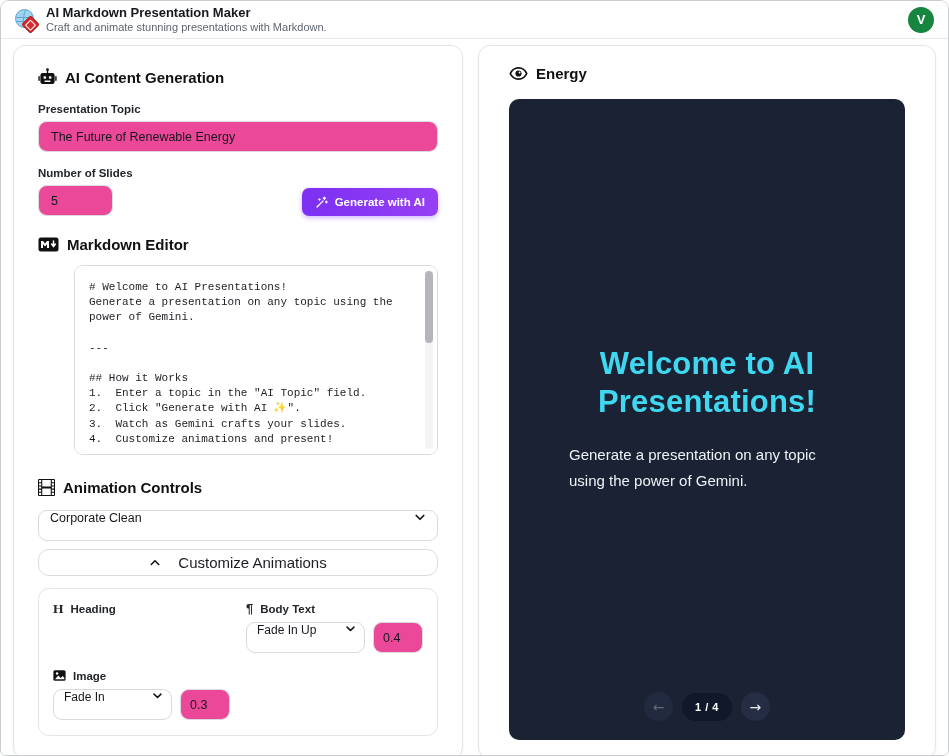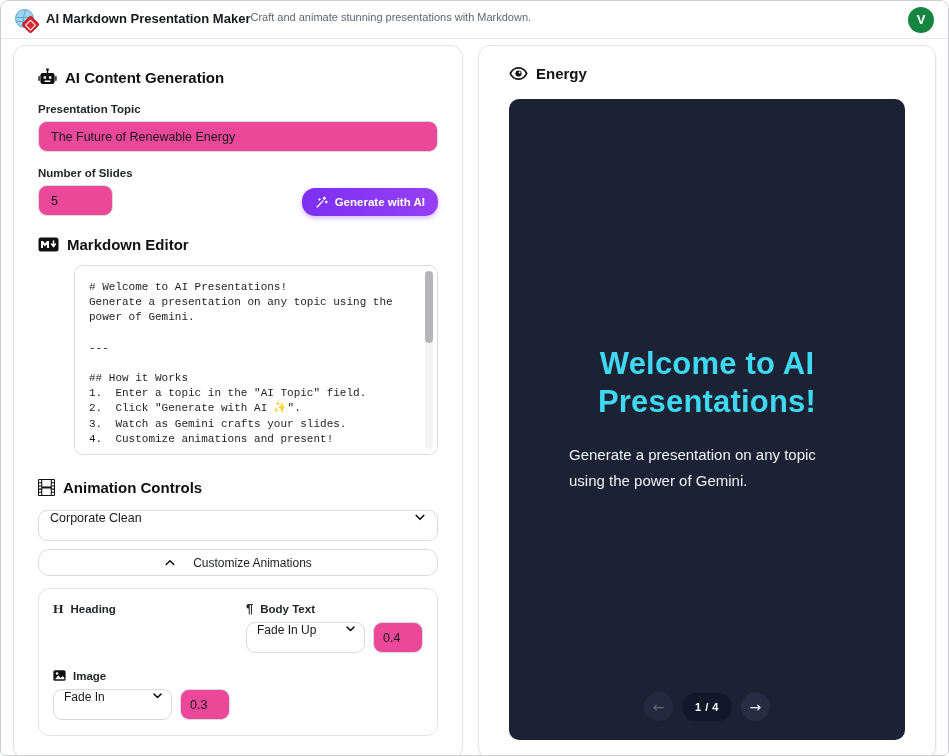--- a/index.html
+++ b/index.html
@@ -36,21 +36,21 @@
   }
   .logo .diamond {
     position:absolute; right:0; bottom:0; width:13px; height:13px;
     background:#d92b32; transform:rotate(45deg); border-radius:2px;
     box-shadow:0 0 0 1px #b01e26 inset;
   }
   .logo .diamond:after {
     content:""; position:absolute; left:3px; top:3px; width:6px; height:6px;
     border:1.5px solid #fff; border-radius:1px;
   }
-  .header-text { display:flex; line-height:1.25; }
+  .header-text { display:flex; flex-direction:column; line-height:1.25; }
   .app-title { font-size:13px; font-weight:bold; color:#16181d; }
   .app-subtitle { font-size:11px; color:#5f6570; }
   .avatar {
     margin-left:auto; width:26px; height:26px; border-radius:50%;
     background:#16853f; color:#fff; font-size:13px; font-weight:bold;
     display:flex; align-items:center; justify-content:center;
   }
   
   .main { flex:1; display:flex; gap:15px; padding:6px 12px 8px 12px; background:#fff; }
   .card {
@@ -67,21 +67,21 @@
   
   .field-label { font-size:11.5px; font-weight:bold; color:#23262b; margin-bottom:6px; }
   .text-input {
     width:100%; height:31px; border:1px solid #d9d9de; border-radius:9px;
     padding:0 12px; font-size:12.5px; font-family:"Liberation Sans",sans-serif;
     color:#16181d; background:#ec4899; outline:none;
   }
   .slides-row { display:flex; align-items:flex-end; justify-content:space-between; }
   .slides-input { width:75px; }
   .generate-btn {
-    height:28px; border:none; border-radius:13px; cursor:pointer;
+    height:28px; border:none; border-radius:7px; cursor:pointer;
     background:linear-gradient(90deg,#7c30f2,#9640f4);
     color:#fff; font-size:11.5px; font-weight:bold;
     font-family:"Liberation Sans",sans-serif;
     display:flex; align-items:center; gap:7px; padding:0 13px;
     box-shadow:0 2px 5px rgba(124,48,242,0.35);
   }
   
   .editor-wrap { position:relative; margin-top:12px;padding-left:36px; }
   .md-textarea {
     width:100%; height:190px; resize:none; outline:none;
@@ -103,21 +103,21 @@
   }
   
   .select-box {
     height:31px; border:1px solid #d9d9de; border-radius:9px; background:#fff;
     display:flex; padding:0 11px; font-size:12.5px; color:#16181d;
     cursor:pointer; justify-content:space-between;
   }
   .customize-btn {
     width:100%; height:27px; margin-top:8px; border:1px solid #dcdce0; border-radius:11px;
     background:#fff; cursor:pointer; font-family:"Liberation Sans",sans-serif;
-    font-size:12px; color:#1c1e23; display:flex; align-items:center;
+    font-size:15px; color:#1c1e23; display:flex; align-items:center;
     justify-content:center; gap:17px;
   }
   .anim-grid-card {
     margin-top:12px; border:1px solid #e4e4e6; border-radius:11px;
     padding:13px 14px 15px 14px;
     display:grid; grid-template-columns:1fr 1fr; column-gap:16px; row-gap:16px;
   }
   .anim-cell { display:flex; flex-direction:column; }
   .anim-cell-label {
     display:flex; align-items:center; gap:7px;

